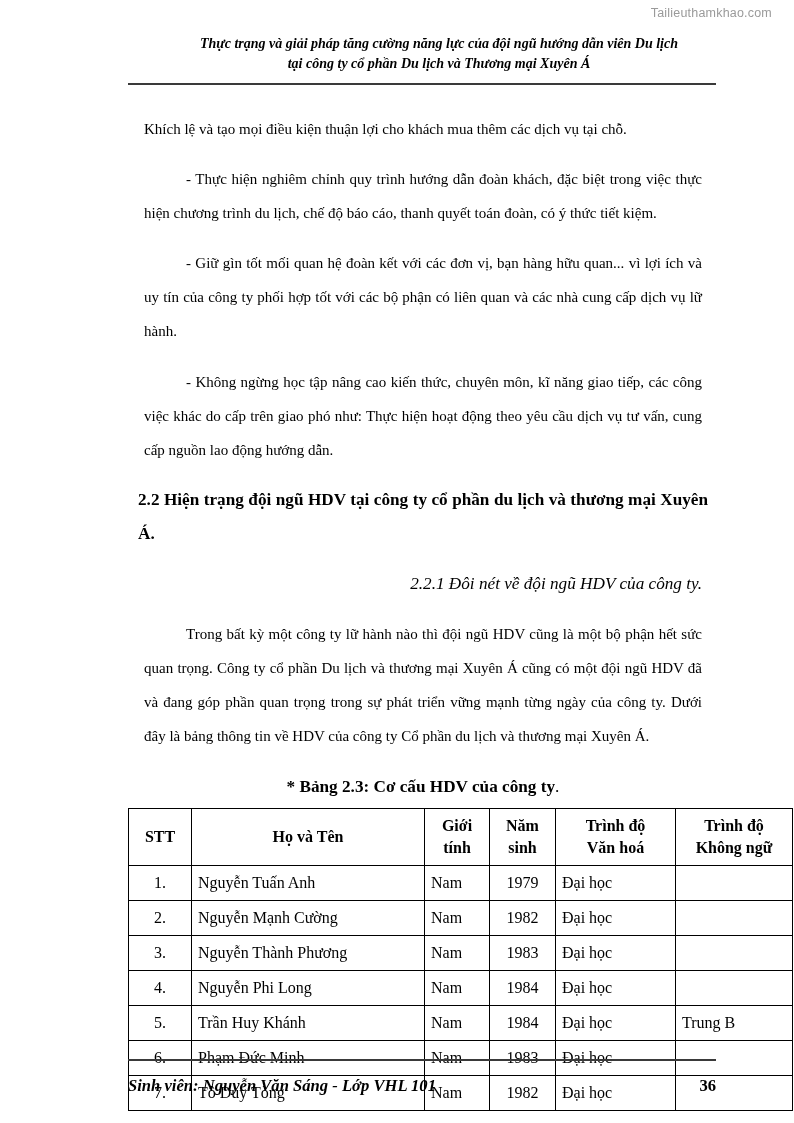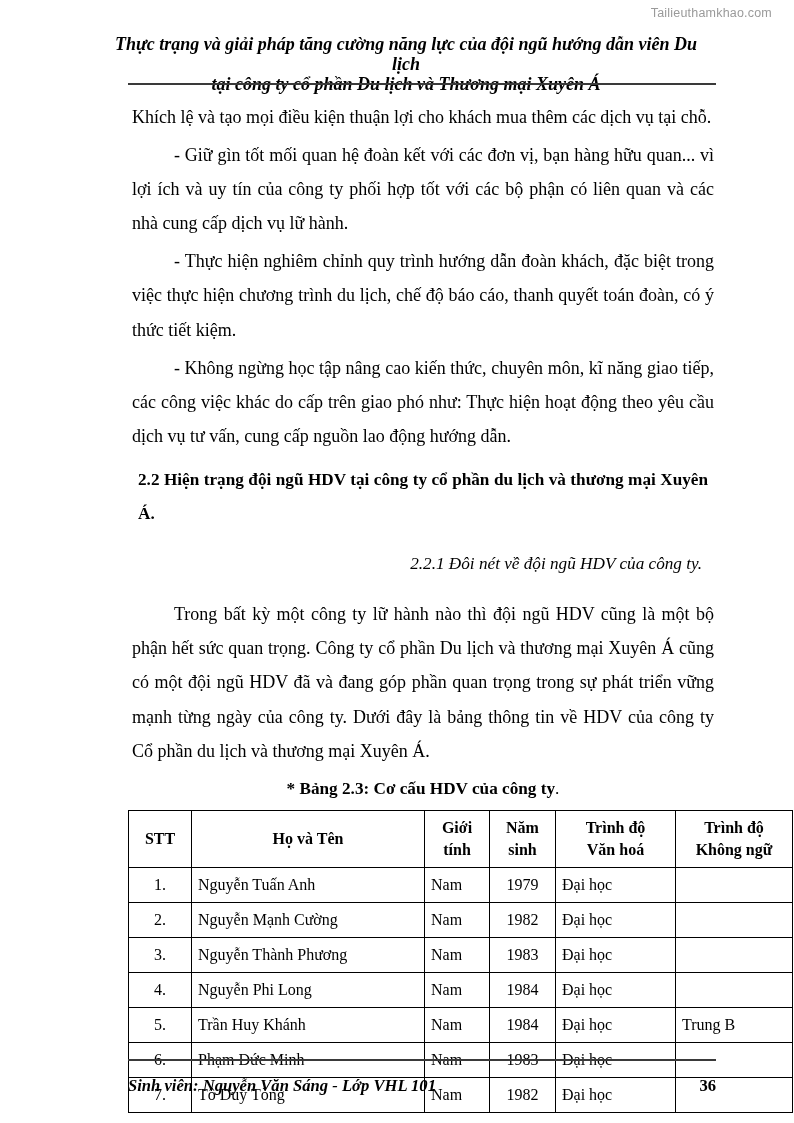--- a/index.html
+++ b/index.html
@@ -30,48 +30,48 @@
     font-family: "Liberation Sans", "DejaVu Sans", sans-serif;
     font-size: 12.5px;
     color: #9a9a9a;
     letter-spacing: 0.2px;
     white-space: nowrap;
   }
 
   
   .header {
     position: absolute;
-    left: 112px;
+    left: 145px;
     top: 34px;
     width: 588px;
     text-align: center;
     font-weight: bold;
     font-style: italic;
-    font-size: 18px;
+    font-size: 14px;
     line-height: 20px;
   }
   .header-rule {
     position: absolute;
     left: 128px;
     top: 83px;
     width: 588px;
     height: 0;
     border-top: 2px solid #3a3a3a;
   }
 
   
   .content {
     position: absolute;
     left: 128px;
     top: 96px;
     width: 590px;
   }
   p.body {
-    margin: 4px;
-    font-size: 18px;
+    margin: 16px;
+    font-size: 15px;
     line-height: 34.1px;
     text-align: justify;
     text-justify: inter-word;
     hyphens: none;
   }
   p.body.indent { text-indent: 42px; }
 
   h2.sec {
     margin: 10px;
     font-size: 17.2px;
@@ -157,22 +157,22 @@
 
   <div class="header">
     <div>Thực trạng và giải pháp tăng cường năng lực của đội ngũ hướng dẫn viên Du lịch</div>
     <div>tại công ty cổ phần Du lịch và Thương mại Xuyên Á</div>
   </div>
   <div class="header-rule"></div>
 
   <div class="content">
 
     <p class="body">Khích lệ và tạo mọi điều kiện thuận lợi cho khách mua thêm các dịch vụ tại chỗ.</p>
+    <p class="body indent">- Thực hiện nghiêm chỉnh quy trình hướng dẫn đoàn khách, đặc biệt trong việc thực hiện chương trình du lịch, chế độ báo cáo, thanh quyết toán đoàn, có ý thức tiết kiệm.</p>
     <p class="body indent">- Giữ gìn tốt mối quan hệ đoàn kết với các đơn vị, bạn hàng hữu quan... vì lợi ích và uy tín của công ty phối hợp tốt với các bộ phận có liên quan và các nhà cung cấp dịch vụ lữ hành.</p>
-    <p class="body indent">- Thực hiện nghiêm chỉnh quy trình hướng dẫn đoàn khách, đặc biệt trong việc thực hiện chương trình du lịch, chế độ báo cáo, thanh quyết toán đoàn, có ý thức tiết kiệm.</p>
     <p class="body indent">- Không ngừng học tập nâng cao kiến thức, chuyên môn, kĩ năng giao tiếp, các công việc khác do cấp trên giao phó như: Thực hiện hoạt động theo yêu cầu dịch vụ tư vấn, cung cấp nguồn lao động hướng dẫn.</p>
 
     <h2 class="sec">2.2 Hiện trạng đội ngũ HDV tại công ty cổ phần du lịch và thương mại Xuyên Á.</h2>
     <h3 class="subsec">2.2.1 Đôi nét về đội ngũ HDV của công ty.</h3>
 
     <p class="body indent">Trong bất kỳ một công ty lữ hành nào thì đội ngũ HDV cũng là một bộ phận hết sức quan trọng. Công ty cổ phần Du lịch và thương mại Xuyên Á cũng có một đội ngũ HDV đã và đang góp phần quan trọng trong sự phát triển vững mạnh từng ngày của công ty. Dưới đây là bảng thông tin về HDV của công ty Cổ phần du lịch và thương mại Xuyên Á.</p>
 
     <p class="caption"><span class="bold">* Bảng 2.3: Cơ cấu HDV của công ty</span><span>.</span></p>
 
     <div class="table-wrap">

